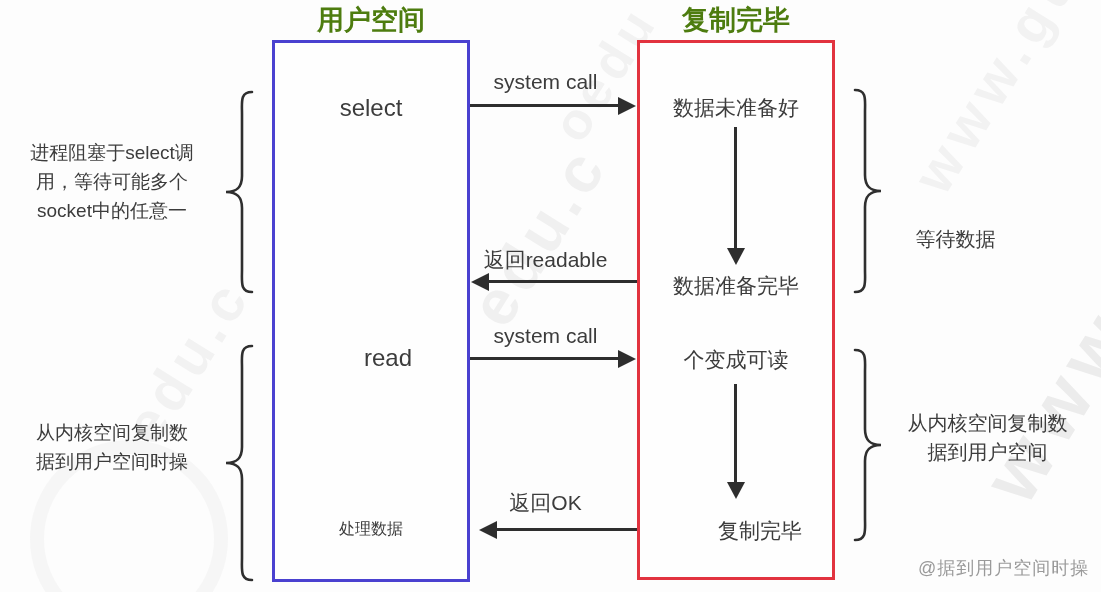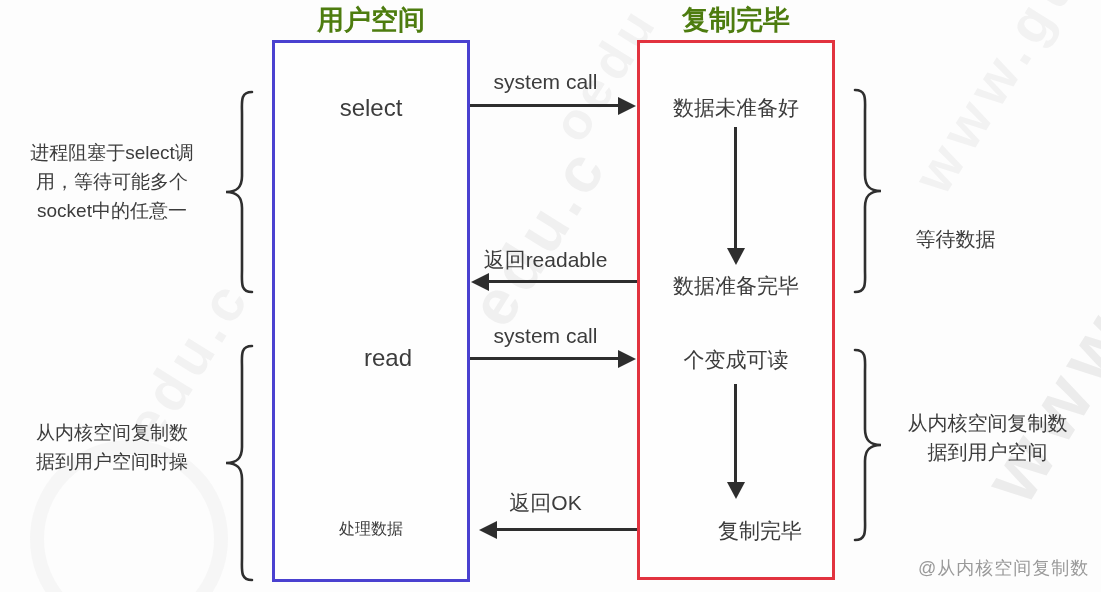--- a/index.html
+++ b/index.html
@@ -186,15 +186,15 @@
     <span>从内核空间复制数</span>
     <span>据到用户空间时操</span>
   </div>
 
   <div class="sidenote right" style="left:893px;top:181px;width:125px;margin-top:44px;">等待数据</div>
   <div class="sidenote right" style="left:880px;top:409px;width:215px;">
     <span>从内核空间复制数</span>
     <span>据到用户空间</span>
   </div>
 
-  <div class="credit" style="left:918px;top:556px;">@从内核空间复制数</div>
+  <div class="credit" style="left:918px;top:556px;">@据到用户空间时操</div>
 
 </div>
 
 </body></html>

